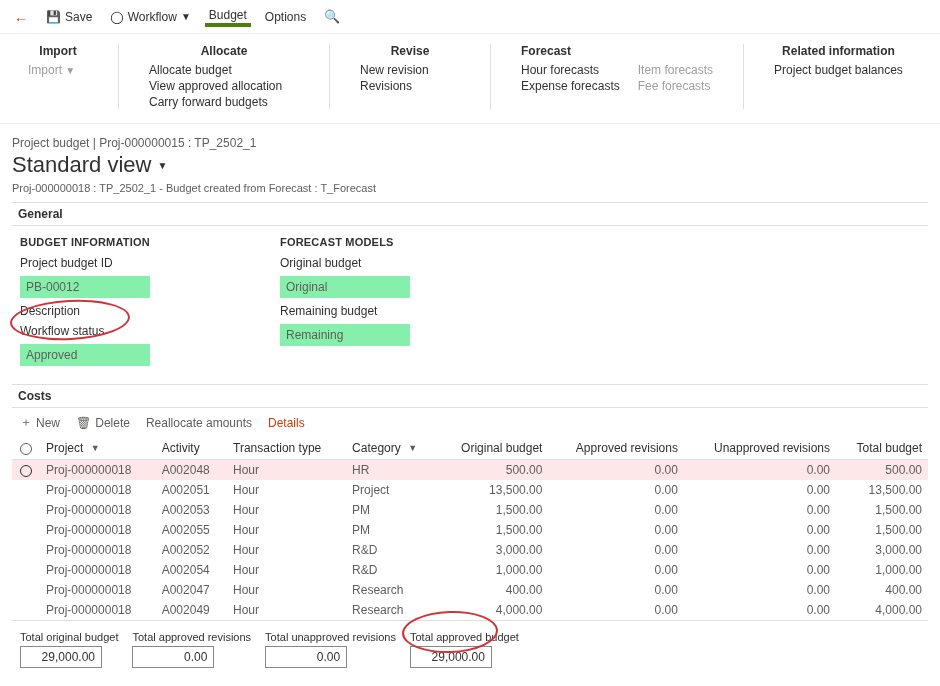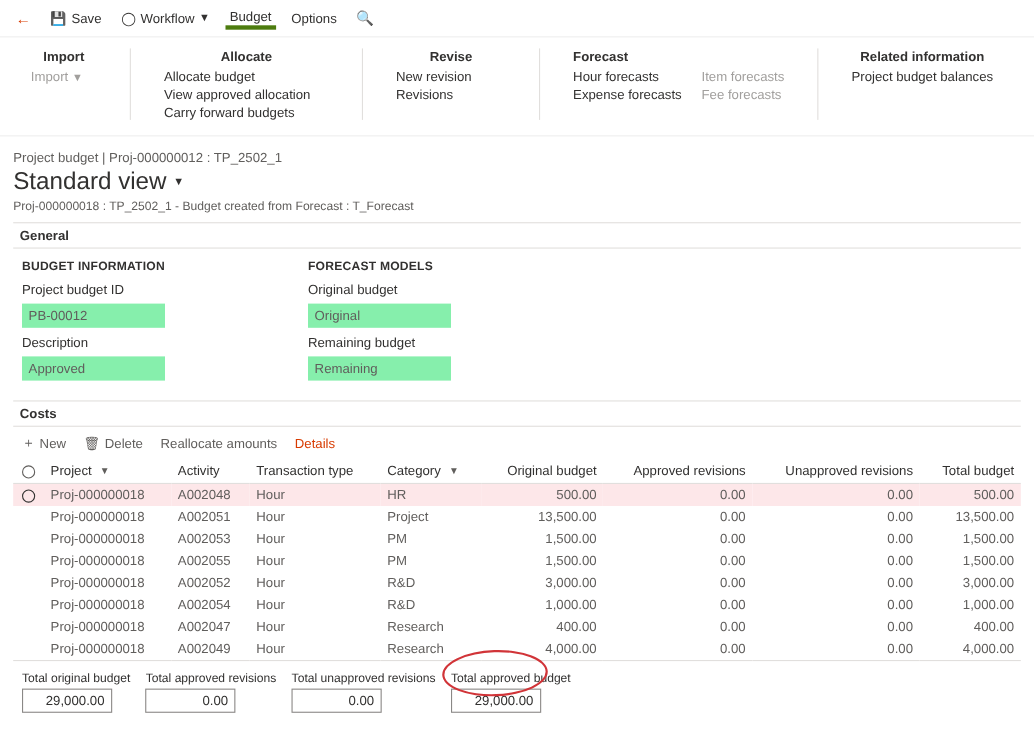--- a/index.html
+++ b/index.html
@@ -178,34 +178,40 @@
     </div>
   </div>
   <div class="sep"></div>
   <div class="group">
     <span class="group-title" style="text-align:center">Related information</span>
     <span class="gitem">Project budget balances</span>
   </div>
 </div>
 
 <div class="content">
-  <div class="crumb">Project budget  |  Proj-000000012 : TP_2502_1</div>
+  <div class="crumb">Project budget  |  Proj-000000015 : TP_2502_1</div>
   <div class="page-title">
     <span>Standard view</span>
     <span class="chev">▼</span>
   </div>
   <div class="subtitle">Proj-000000018 : TP_2502_1 - Budget created from Forecast : T_Forecast</div>
 
   <div class="panel-head">General</div>
   <div class="panel-body">
     <div class="field-col">
       <span class="section-label">BUDGET INFORMATION</span>
       <span class="field-label">Project budget ID</span>
       <span class="field-value">PB-00012</span>
       <span class="field-label">Description</span>
+      <span class="field-label">
+        <span class="annot-wrap">
+          <span>Workflow status</span>
+          <span class="annot-circle1"></span>
+        </span>
+      </span>
       <span class="field-value">Approved</span>
     </div>
     <div class="field-col">
       <span class="section-label">FORECAST MODELS</span>
       <span class="field-label">Original budget</span>
       <span class="field-value">Original</span>
       <span class="field-label">Remaining budget</span>
       <span class="field-value">Remaining</span>
     </div>
   </div>

